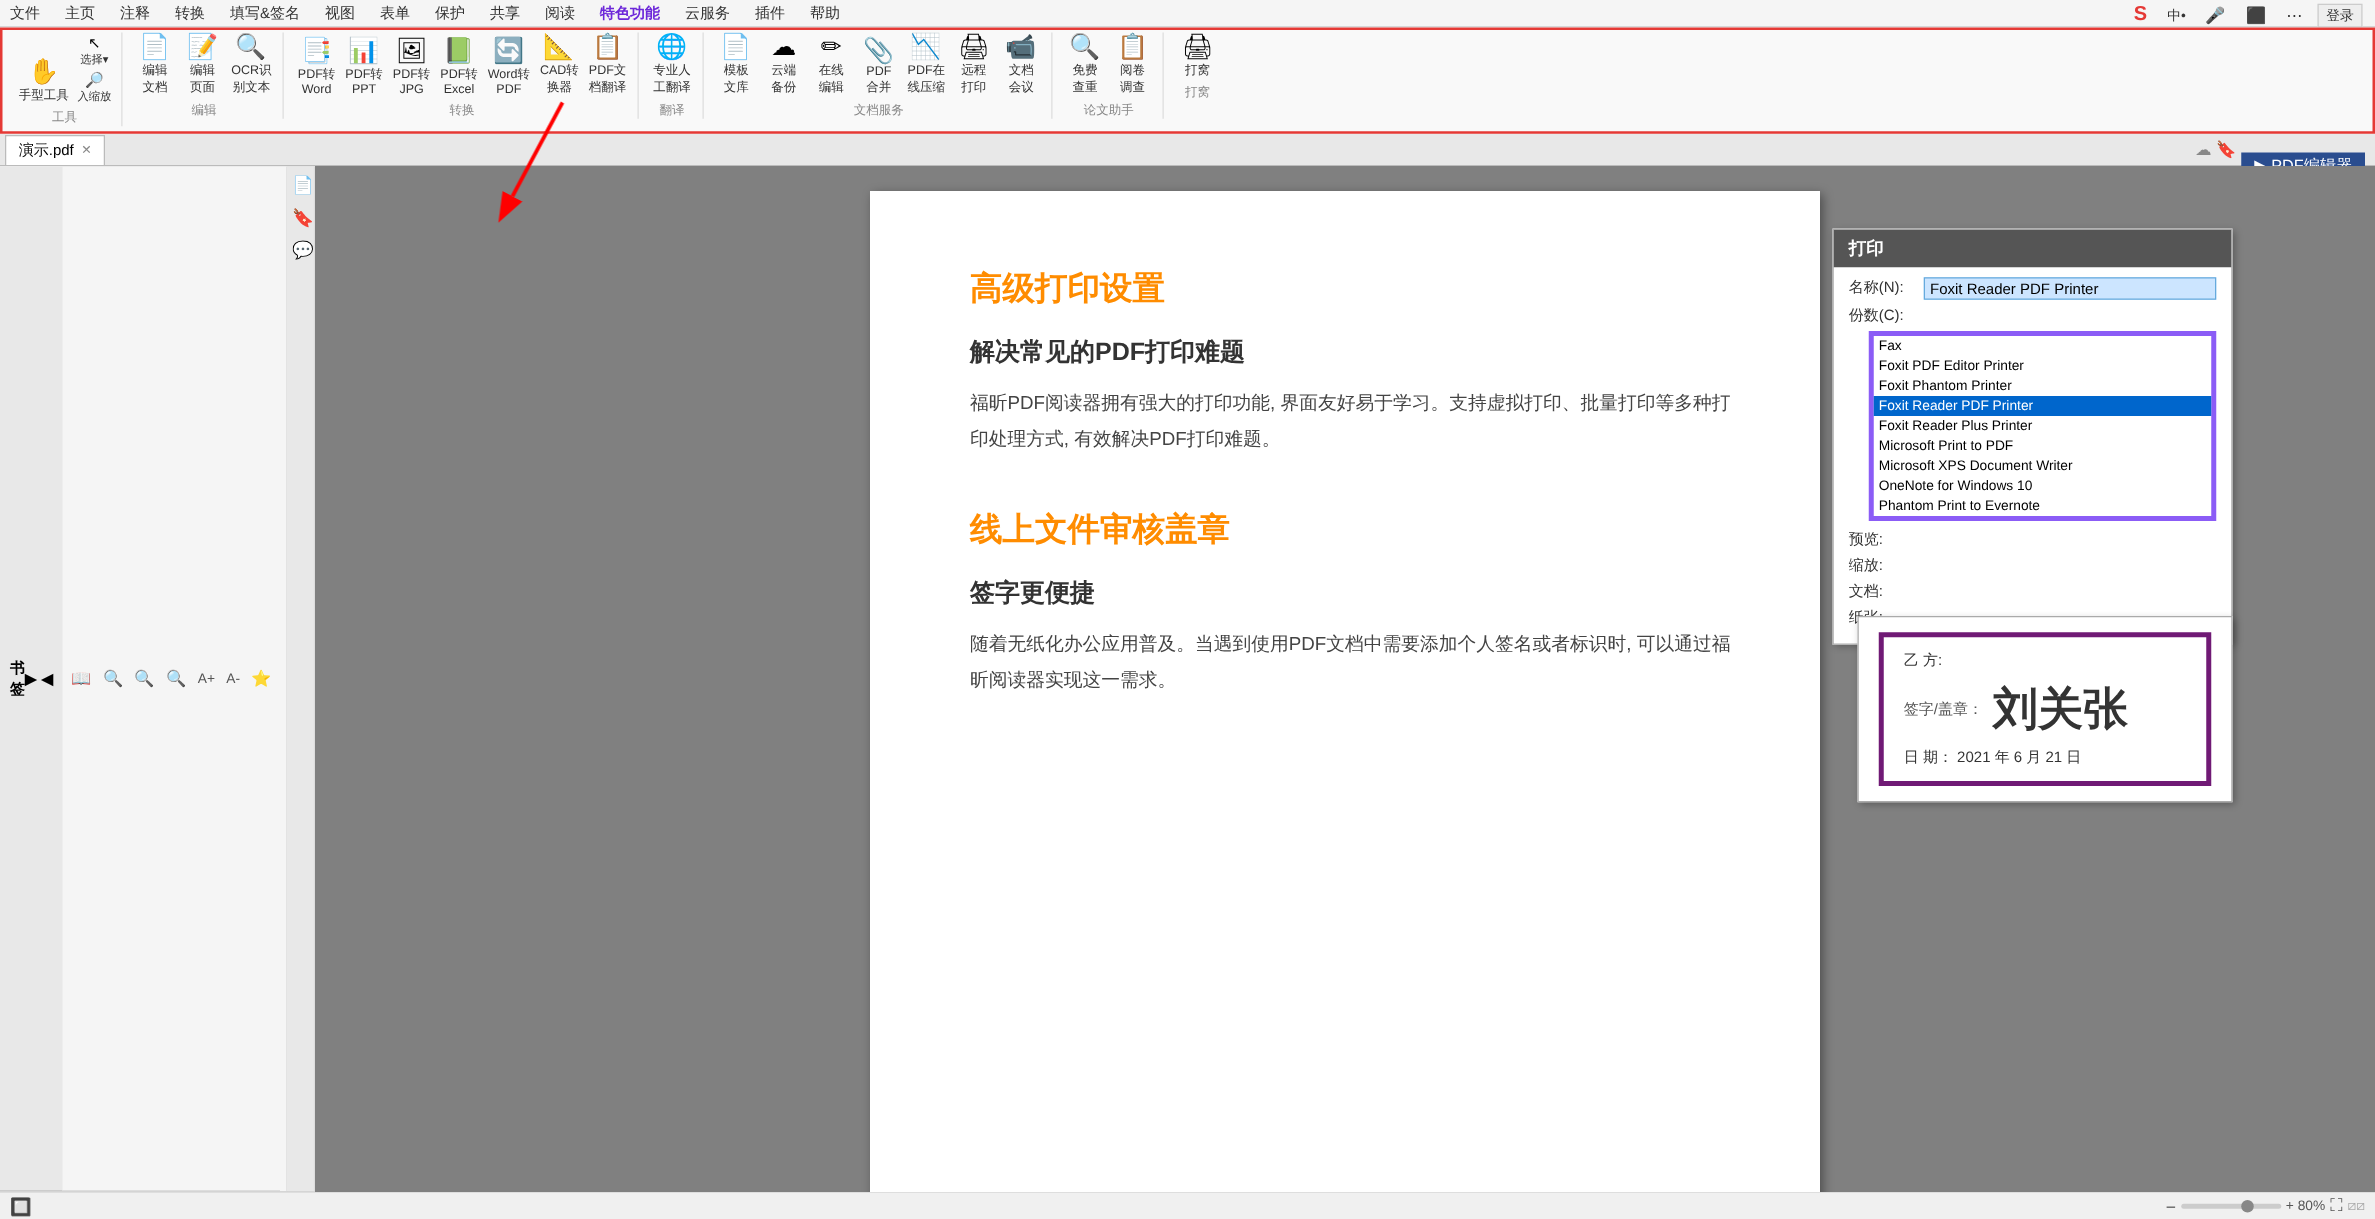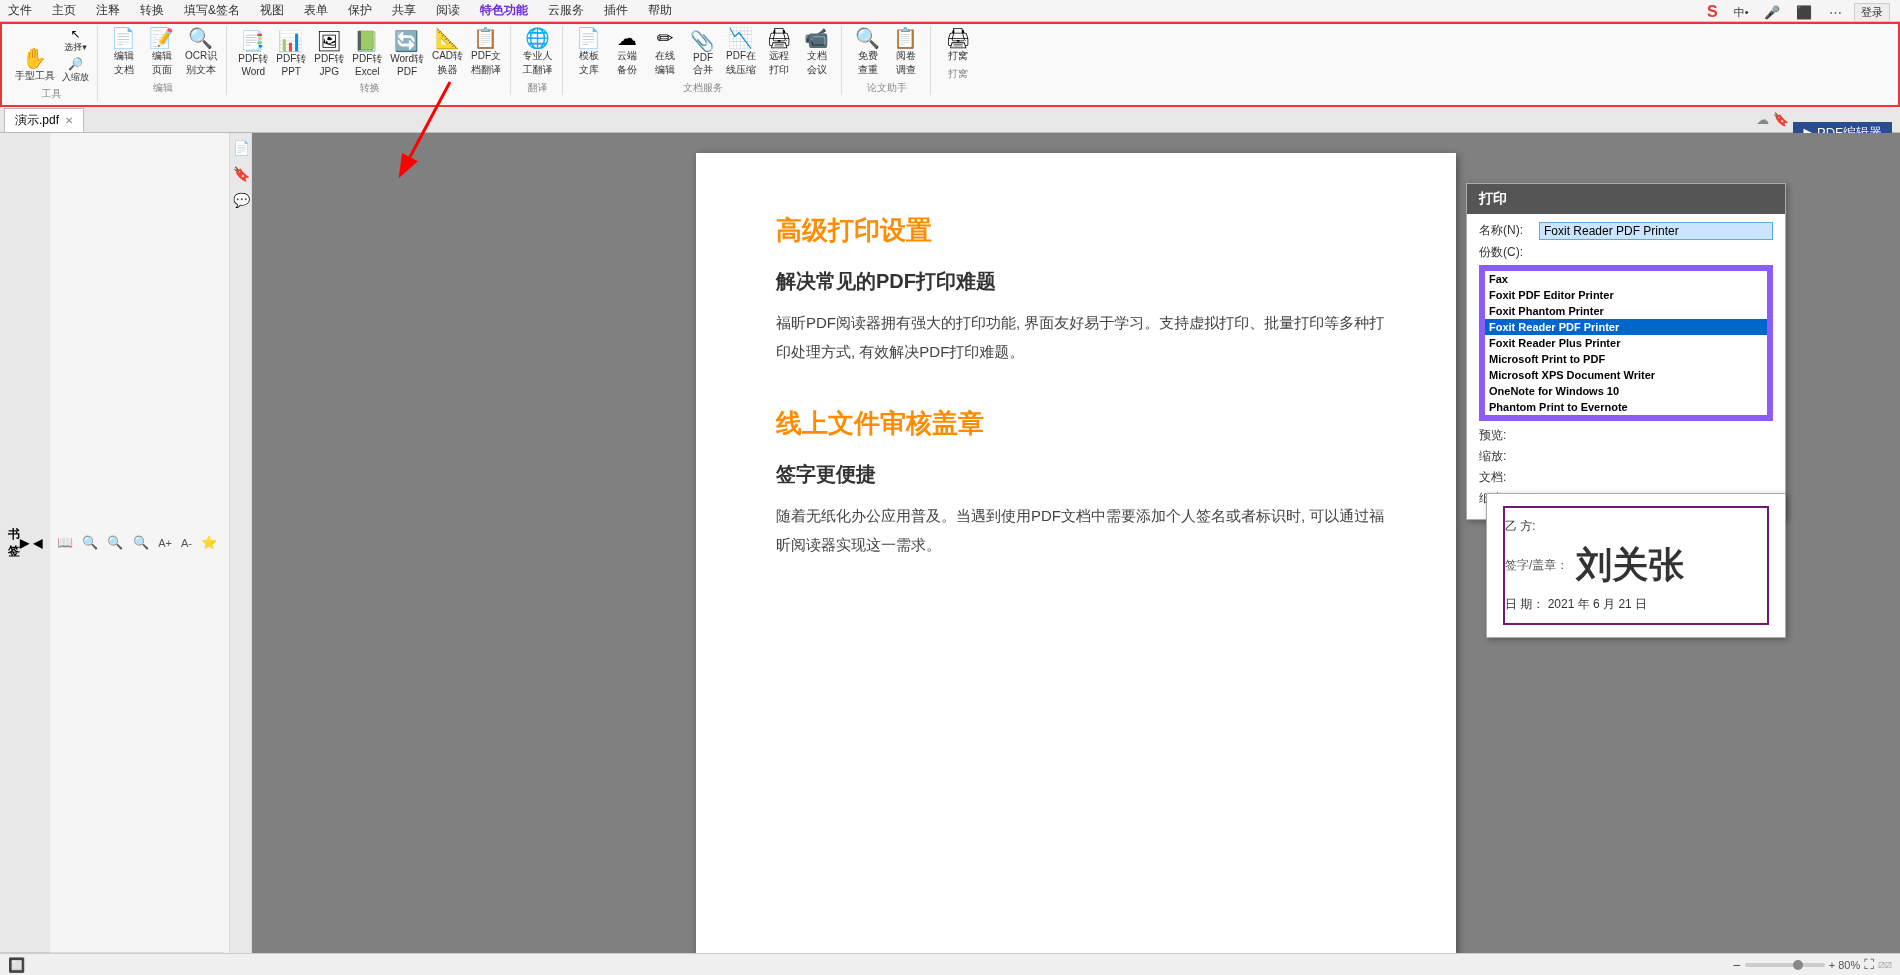--- a/index.html
+++ b/index.html
@@ -247,25 +247,24 @@
       flex-shrink: 0;
     }
     .print-input-highlight {
       background: #cce5ff;
       border: 1px solid #66aadd;
       padding: 1px 4px;
       width: 100%;
       font-size: 12px;
     }
     .print-list {
-      border: 6px solid #8b5cf6;
-      margin-left: 0;
+      border: 4px solid #8b5cf6;
+      margin-left: 16px;
       list-style: none;
       font-size: 11px;
-      font-weight: bold;
     }
     .print-list li {
       padding: 2px 4px;
       cursor: pointer;
     }
     .print-list li.selected {
       background: #0066cc;
       color: white;
     }
 
@@ -274,22 +273,22 @@
       position: absolute;
       right: -330px;
       top: 340px;
       width: 300px;
       background: white;
       border: 1px solid #aaa;
       box-shadow: 2px 2px 6px rgba(0,0,0,0.3);
       padding: 12px 16px;
     }
     .signature-box {
-      border: 2px solid #701a75;
-      padding: 10px 0;
+      border: 4px solid #701a75;
+      padding: 10px 16px;
     }
     .signature-name {
       font-size: 36px;
       font-weight: bold;
       color: #333;
       font-family: 'KaiTi', '楷体', serif;
     }
     .signature-label {
       font-size: 12px;
       color: #555;

